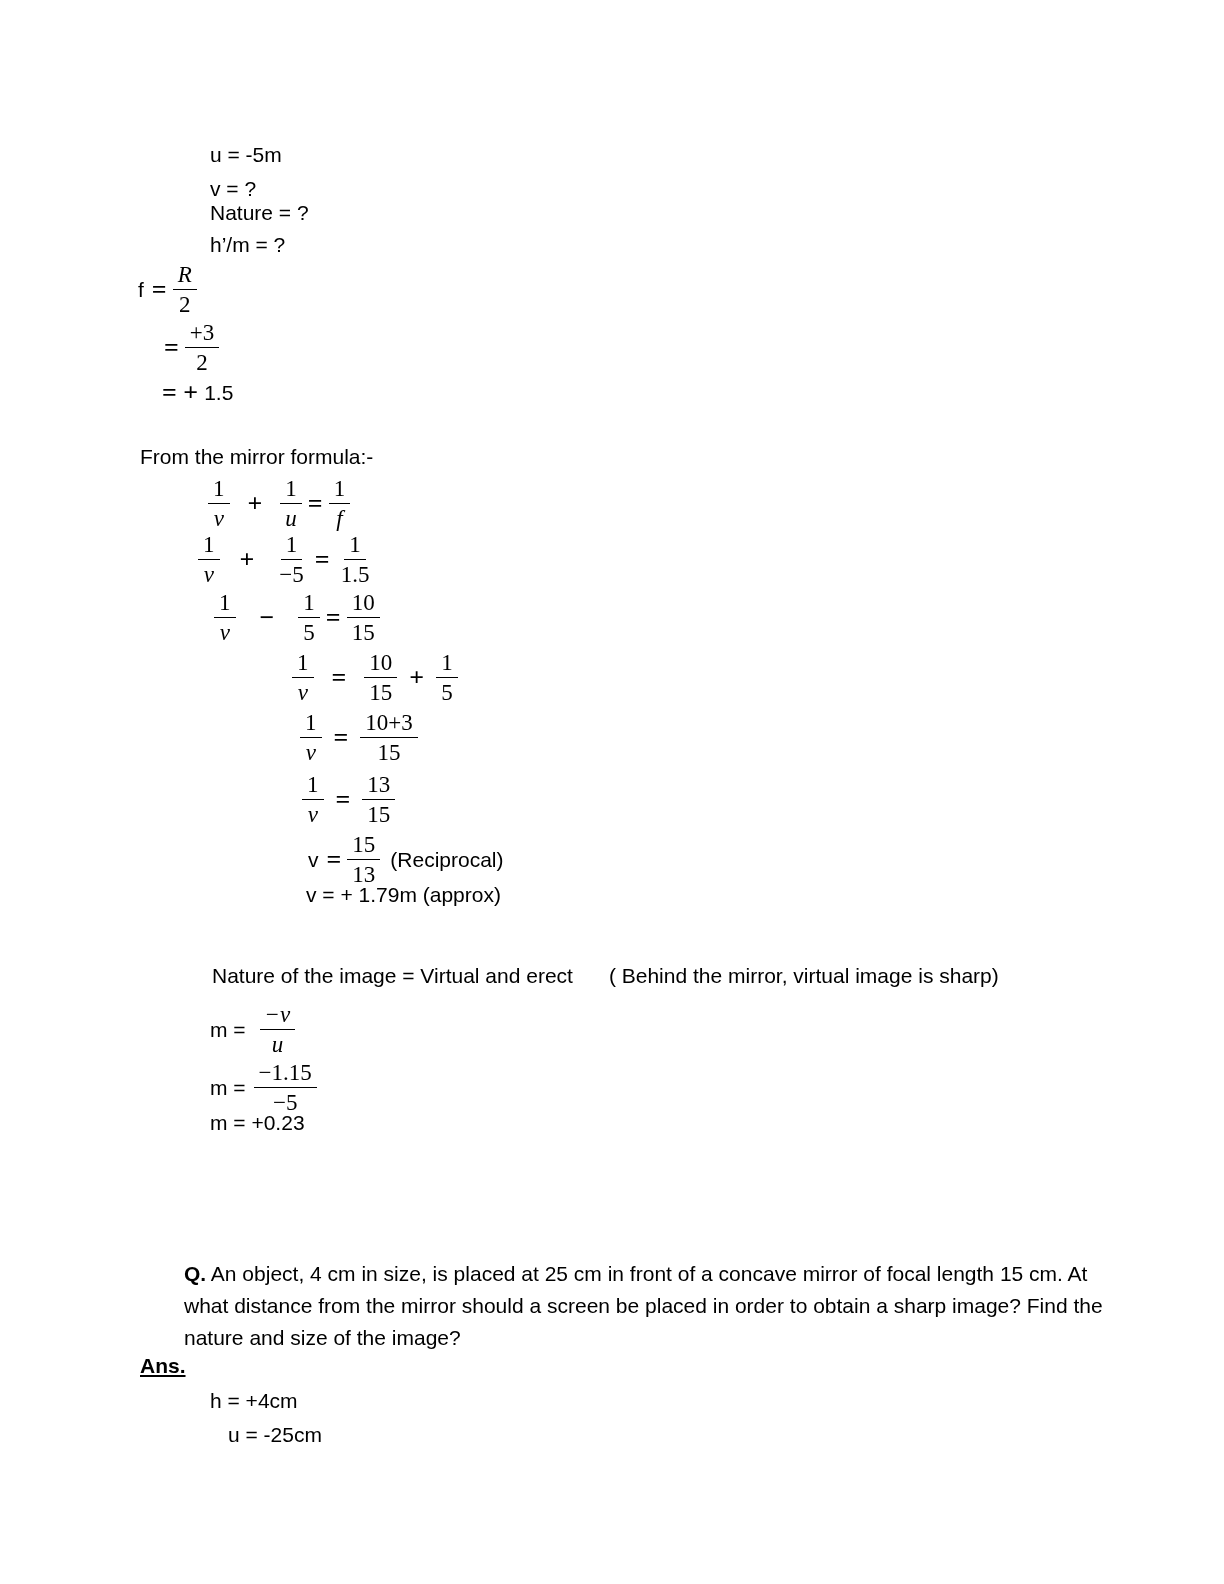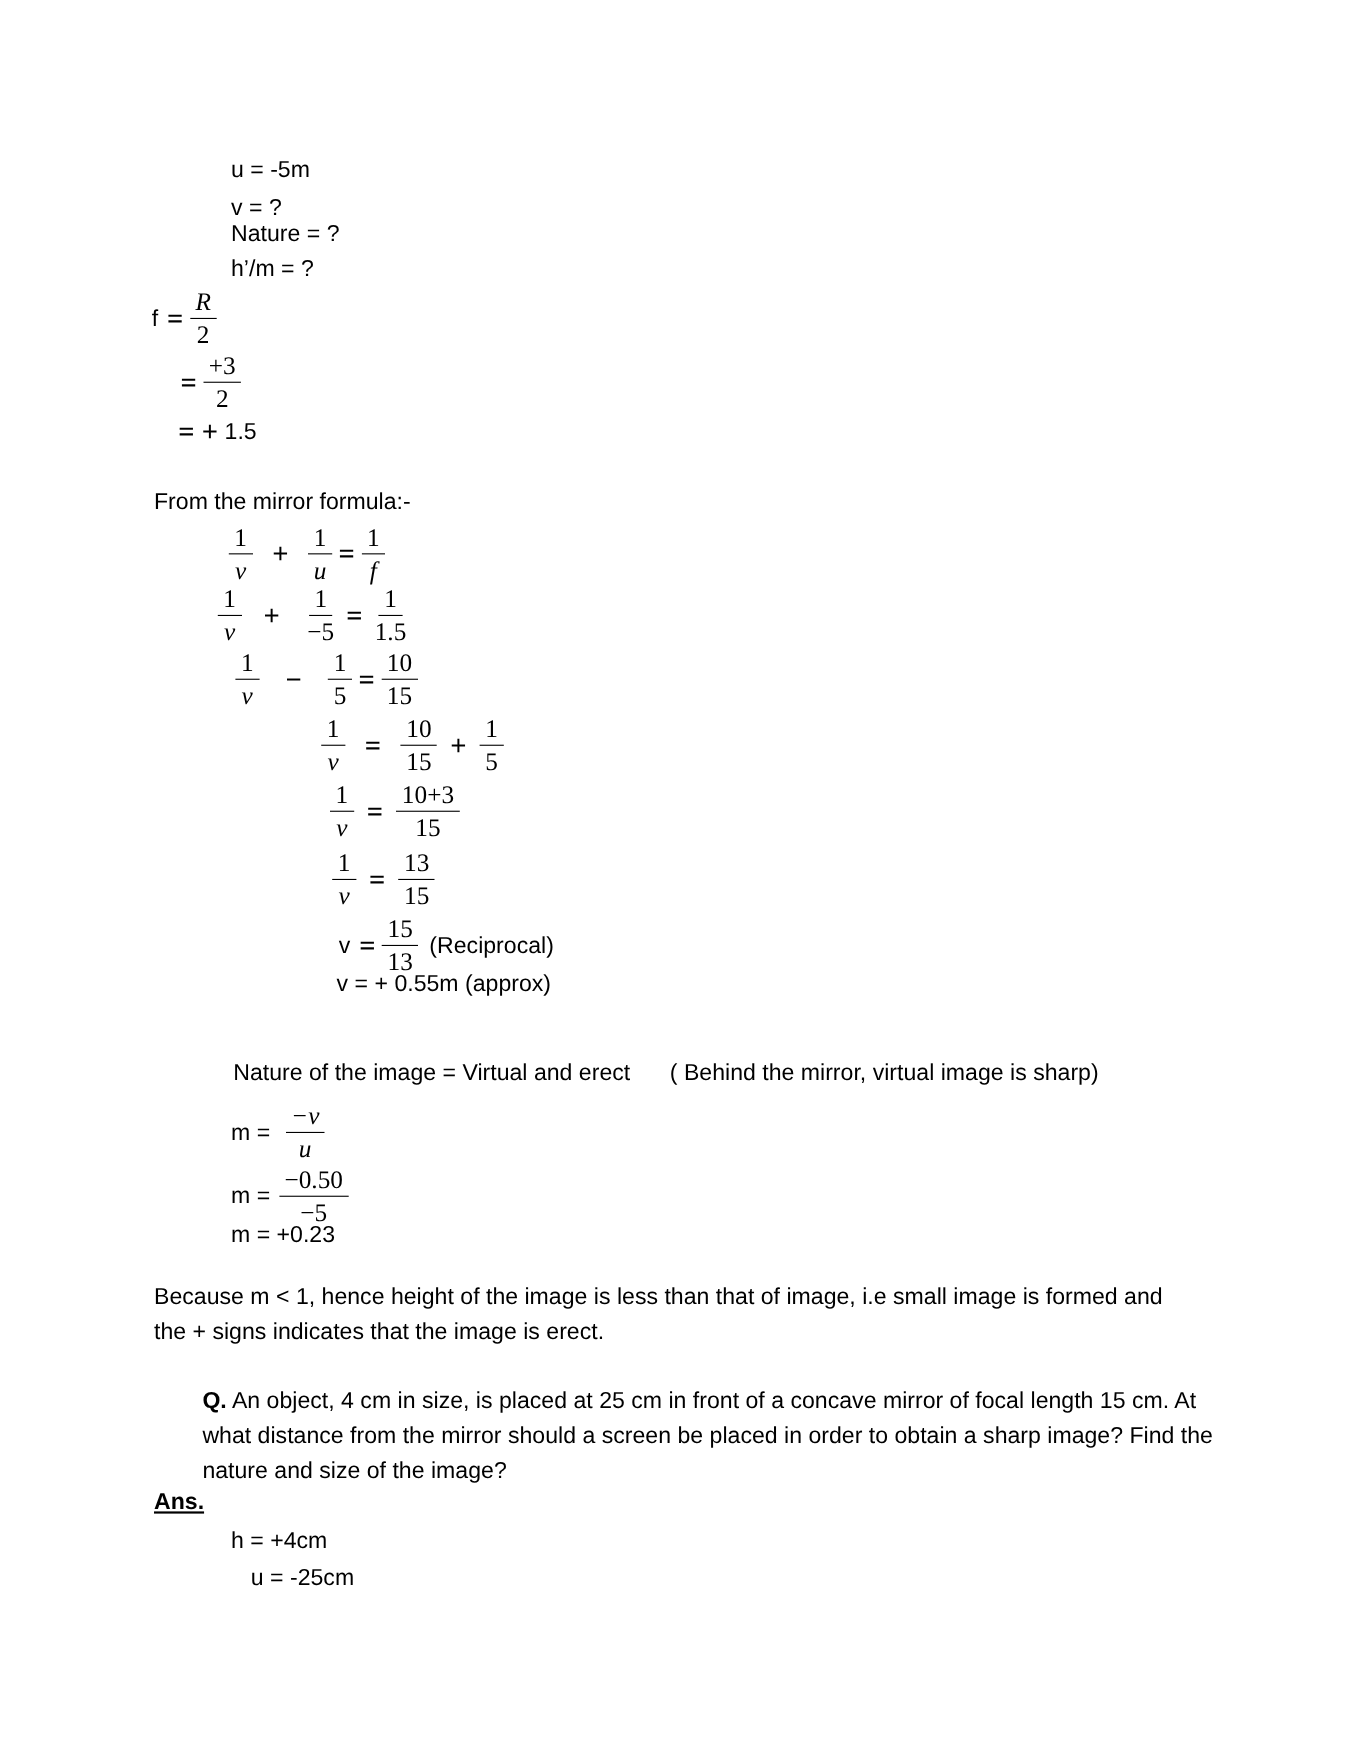--- a/index.html
+++ b/index.html
@@ -227,46 +227,45 @@
   <div class="mrow" style="left:308px; top:832px;">
     <span class="sanslbl">v</span>
     <span class="opeq">=</span>
     <span class="frac">
       <span class="num">15</span>
       <span class="den">13</span>
     </span>
     <span class="annot">(Reciprocal)</span>
   </div>
 
-  <div class="txt" style="left:306px; top:884px;">v  = + 0.55m (approx)</div>
+  <div class="txt" style="left:306px; top:884px;">v  = + 1.79m (approx)</div>
 
 
   <div class="txt" style="left:212px; top:965px;">
     <span>Nature of the image = Virtual and erect</span><span style="display:inline-block; width:36px;"></span><span>( Behind the mirror, virtual image is sharp)</span>
   </div>
 
   <div class="mrow" style="left:210px; top:1002px;">
     <span class="sanslbl">m =</span>
     <span class="frac" style="margin-left:10px;">
       <span class="num ital">−v</span>
       <span class="den ital">u</span>
     </span>
   </div>
 
   <div class="mrow" style="left:210px; top:1060px;">
     <span class="sanslbl">m =</span>
     <span class="frac" style="margin-left:4px;">
-      <span class="num">−0.50</span>
+      <span class="num">−1.15</span>
       <span class="den">−5</span>
     </span>
   </div>
 
   <div class="txt" style="left:210px; top:1112px;">m = +0.23</div>
 
-  <div class="para" style="left:140px; top:1163px; width:925px;">Because m &lt; 1, hence height of the image is less than that of image, i.e small image is formed and the + signs indicates that the image is erect.</div>
 
   <div class="para" style="left:140px; top:1258px; width:930px;margin-left:44px;">
     <span class="bold">Q.</span><span> An object, 4 cm in size, is placed at 25 cm in front of a concave mirror of focal length 15 cm. At what distance from the mirror should a screen be placed in order to obtain a sharp image? Find the nature and size of the image?</span>
   </div>
 
   <div class="txt bold uline" style="left:140px; top:1355px;">Ans.</div>
 
   <div class="txt" style="left:210px; top:1390px;">h = +4cm</div>
   <div class="txt" style="left:228px; top:1424px;">u = -25cm</div>
 

